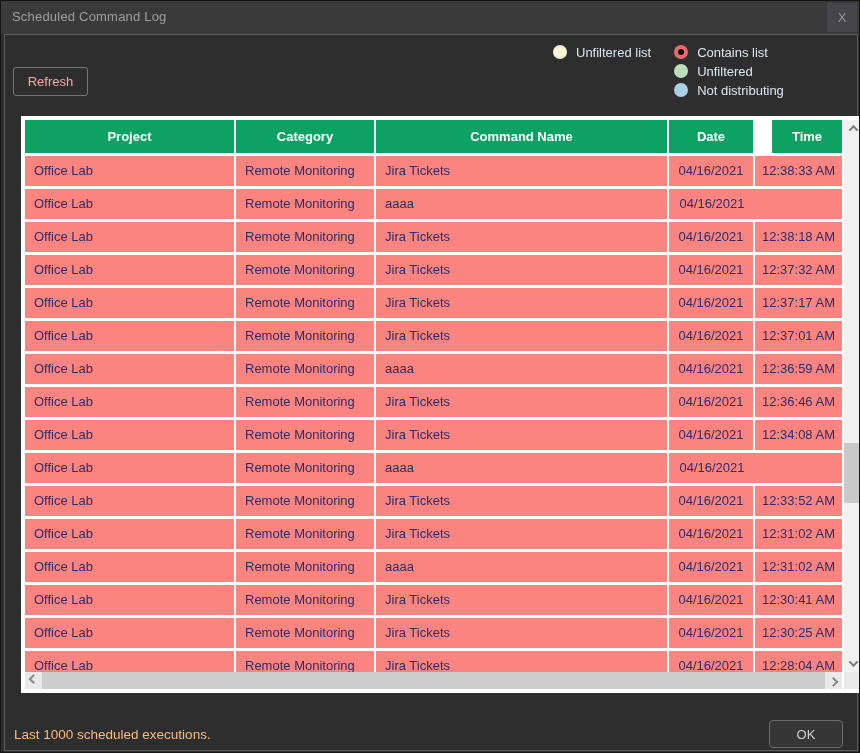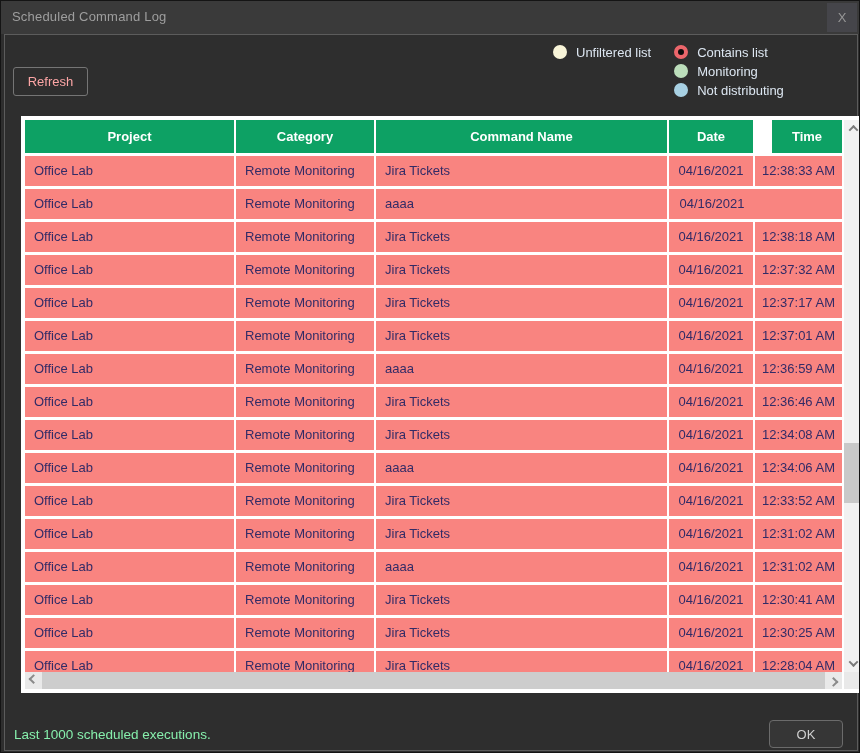--- a/index.html
+++ b/index.html
@@ -89,21 +89,21 @@
   .corner { width:19px; height:17px; background:#e9e9e9; }
 
   
   .chev { width:7px; height:7px; border-left:2px solid #7a7a7a; border-top:2px solid #7a7a7a; display:inline-block; }
   .chev.up    { transform:rotate(45deg) translate(1px,1px); }
   .chev.down  { transform:rotate(225deg) translate(1px,1px); }
   .chev.left  { transform:rotate(-45deg) translate(1px,-1px); border-color:#8a8a8a; }
   .chev.right { transform:rotate(135deg) translate(1px,-1px); border-color:#8a8a8a; }
 
   
-  .status-text { position:absolute; left:13px; top:726px; font-size:13.5px; color:#86efac; }
+  .status-text { position:absolute; left:13px; top:726px; font-size:13.5px; color:#fdba74; }
   .ok-btn {
     position:absolute; left:768px; top:719px; width:74px; height:28px;
     background:#363636; border:1px solid #6b6b6b; border-radius:4px;
     color:#d0d0d0; font-size:13px; font-family:inherit;
   }
 </style>
 </head>
 <body>
 
 <div class="window">
@@ -126,21 +126,21 @@
         <span class="lbl">Unfiltered list</span>
       </div>
     </div>
     <div class="filter-col">
       <div class="filter-item">
         <span class="rdot error-selected"></span>
         <span class="lbl">Contains list</span>
       </div>
       <div class="filter-item">
         <span class="rdot green"></span>
-        <span class="lbl">Monitoring</span>
+        <span class="lbl">Unfiltered</span>
       </div>
       <div class="filter-item">
         <span class="rdot blue"></span>
         <span class="lbl">Not distributing</span>
       </div>
     </div>
   </div>
 
   <div class="table-widget">
     <div class="table-main">
@@ -212,21 +212,20 @@
     <div class="cell c-category">Remote Monitoring</div>
     <div class="cell c-command">Jira Tickets</div>
     <div class="cell c-date">04/16/2021</div>
     <div class="cell c-time">12:34:08 AM</div>
   </div>
           <div class="grid-row trow">
     <div class="cell c-project">Office Lab</div>
     <div class="cell c-category">Remote Monitoring</div>
     <div class="cell c-command">aaaa</div>
     <div class="cell c-date">04/16/2021</div>
-    <div class="cell c-time">12:34:06 AM</div>
   </div>
           <div class="grid-row trow">
     <div class="cell c-project">Office Lab</div>
     <div class="cell c-category">Remote Monitoring</div>
     <div class="cell c-command">Jira Tickets</div>
     <div class="cell c-date">04/16/2021</div>
     <div class="cell c-time">12:33:52 AM</div>
   </div>
           <div class="grid-row trow">
     <div class="cell c-project">Office Lab</div>

